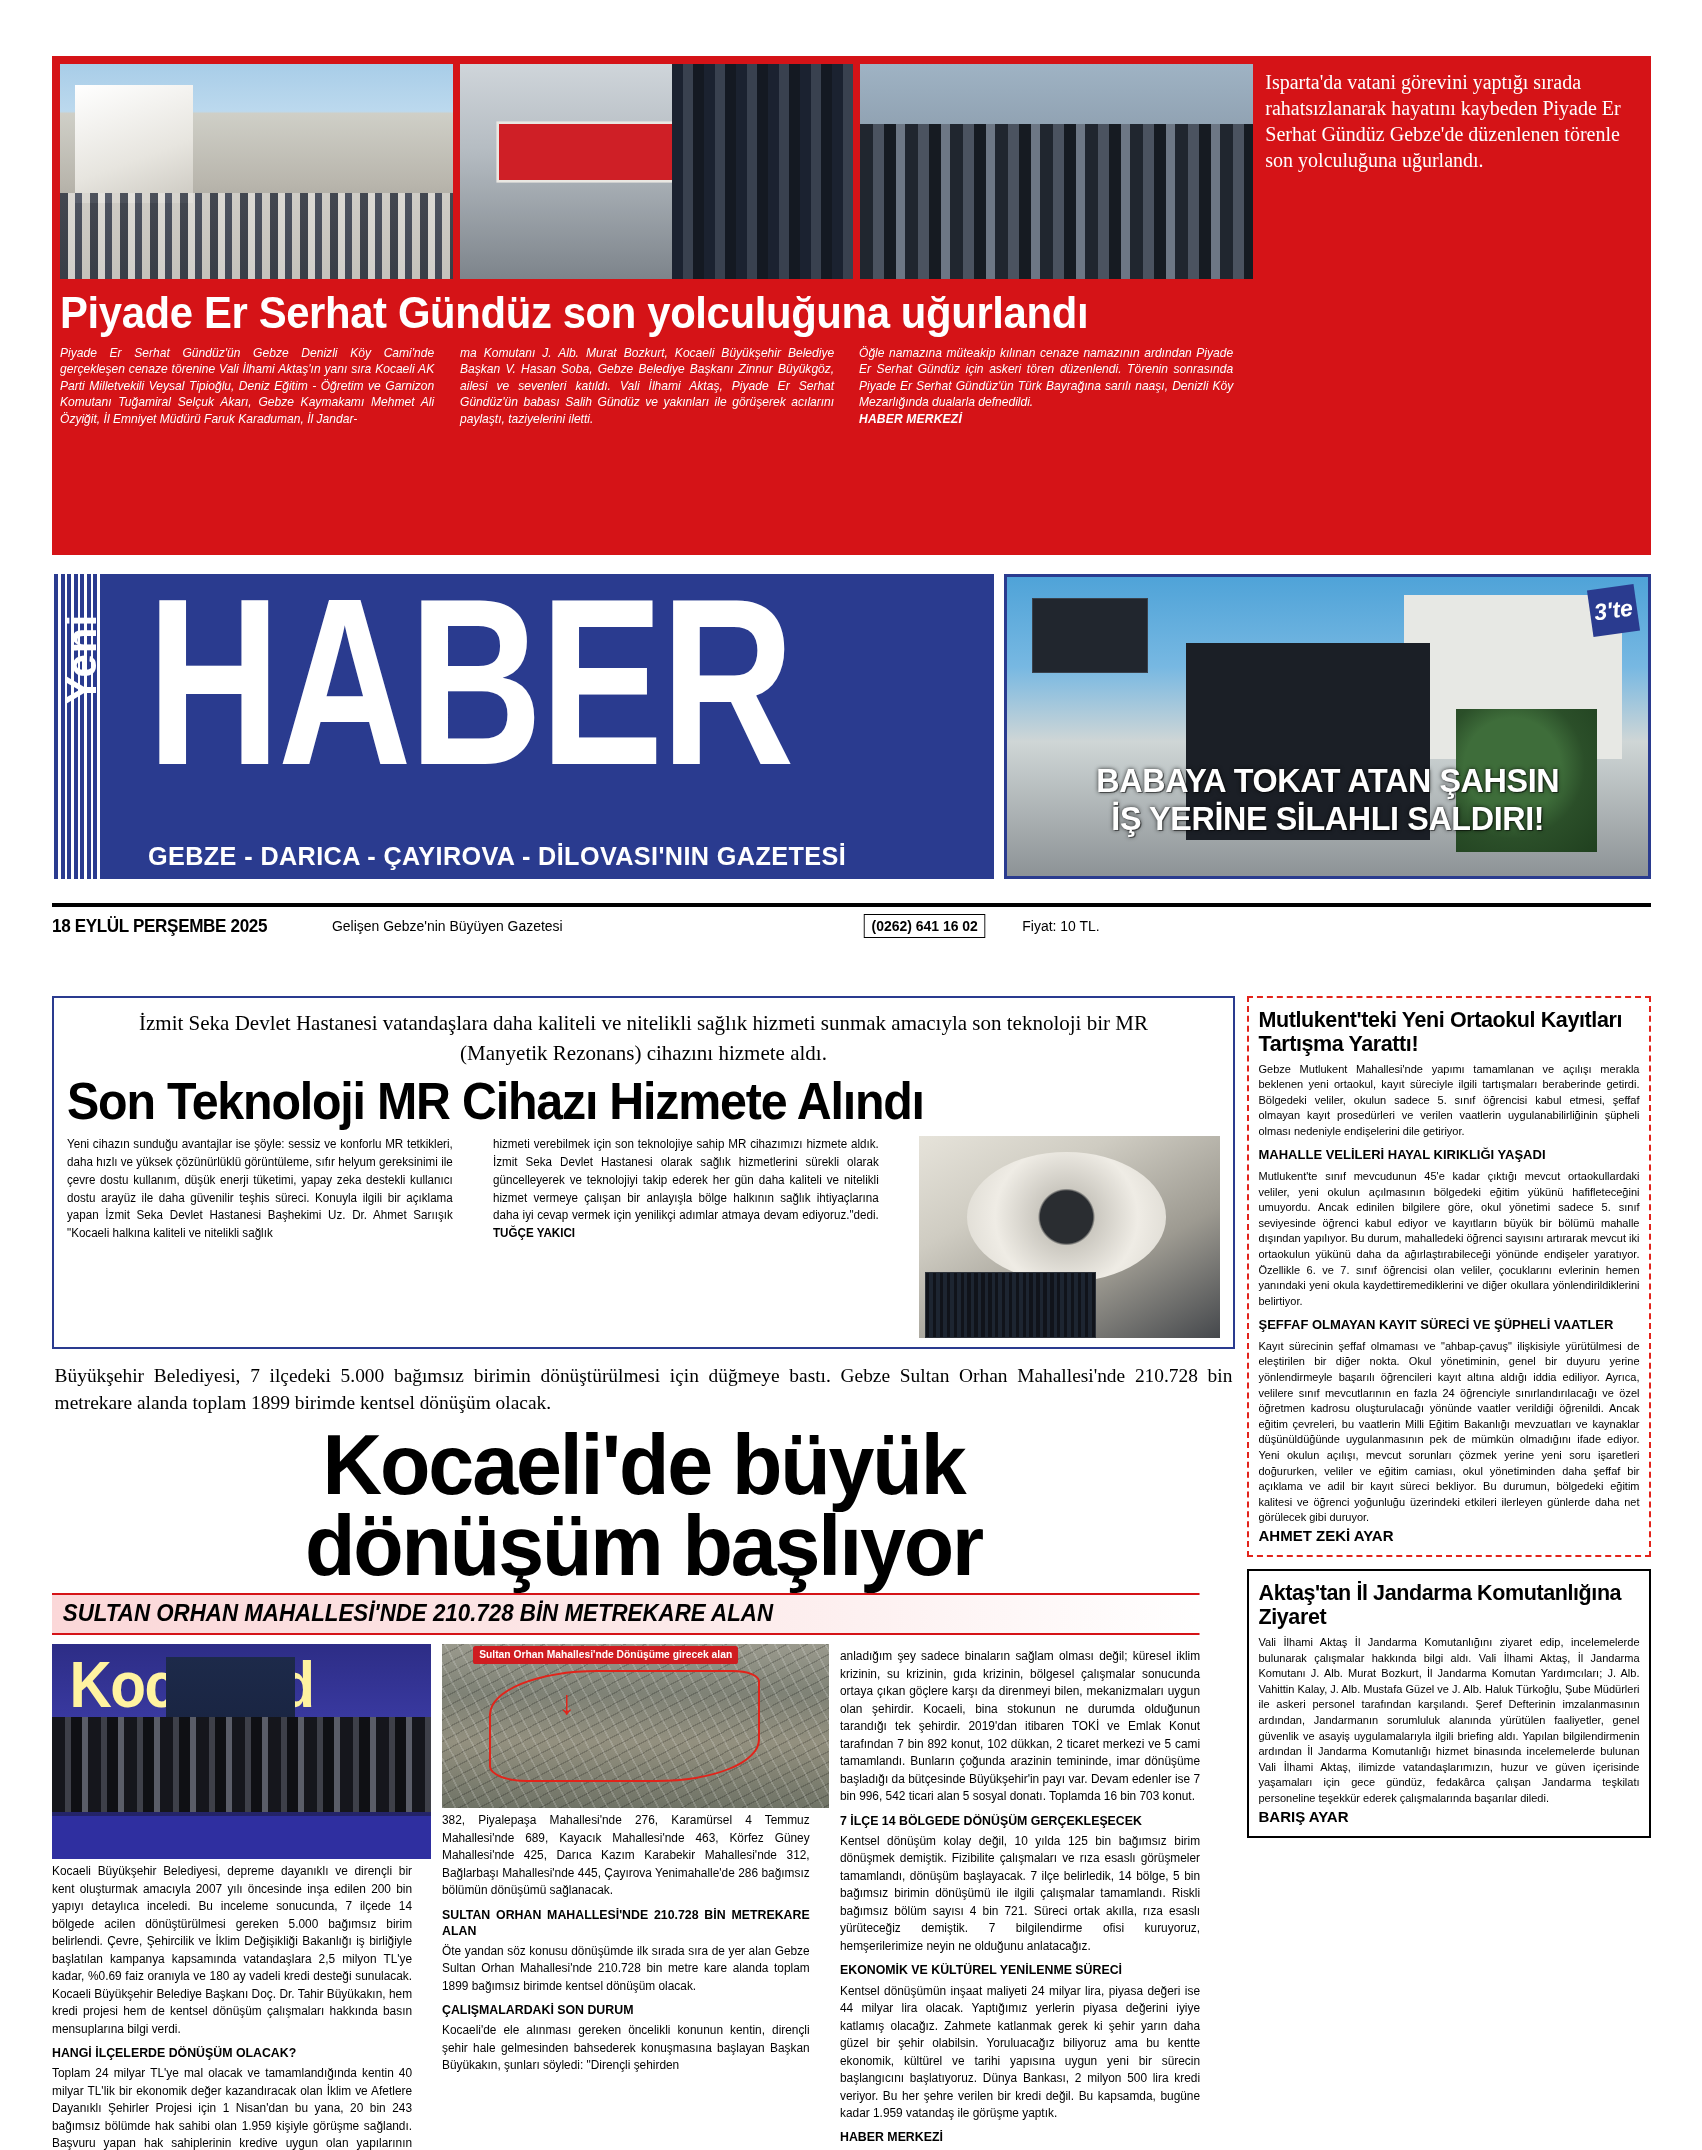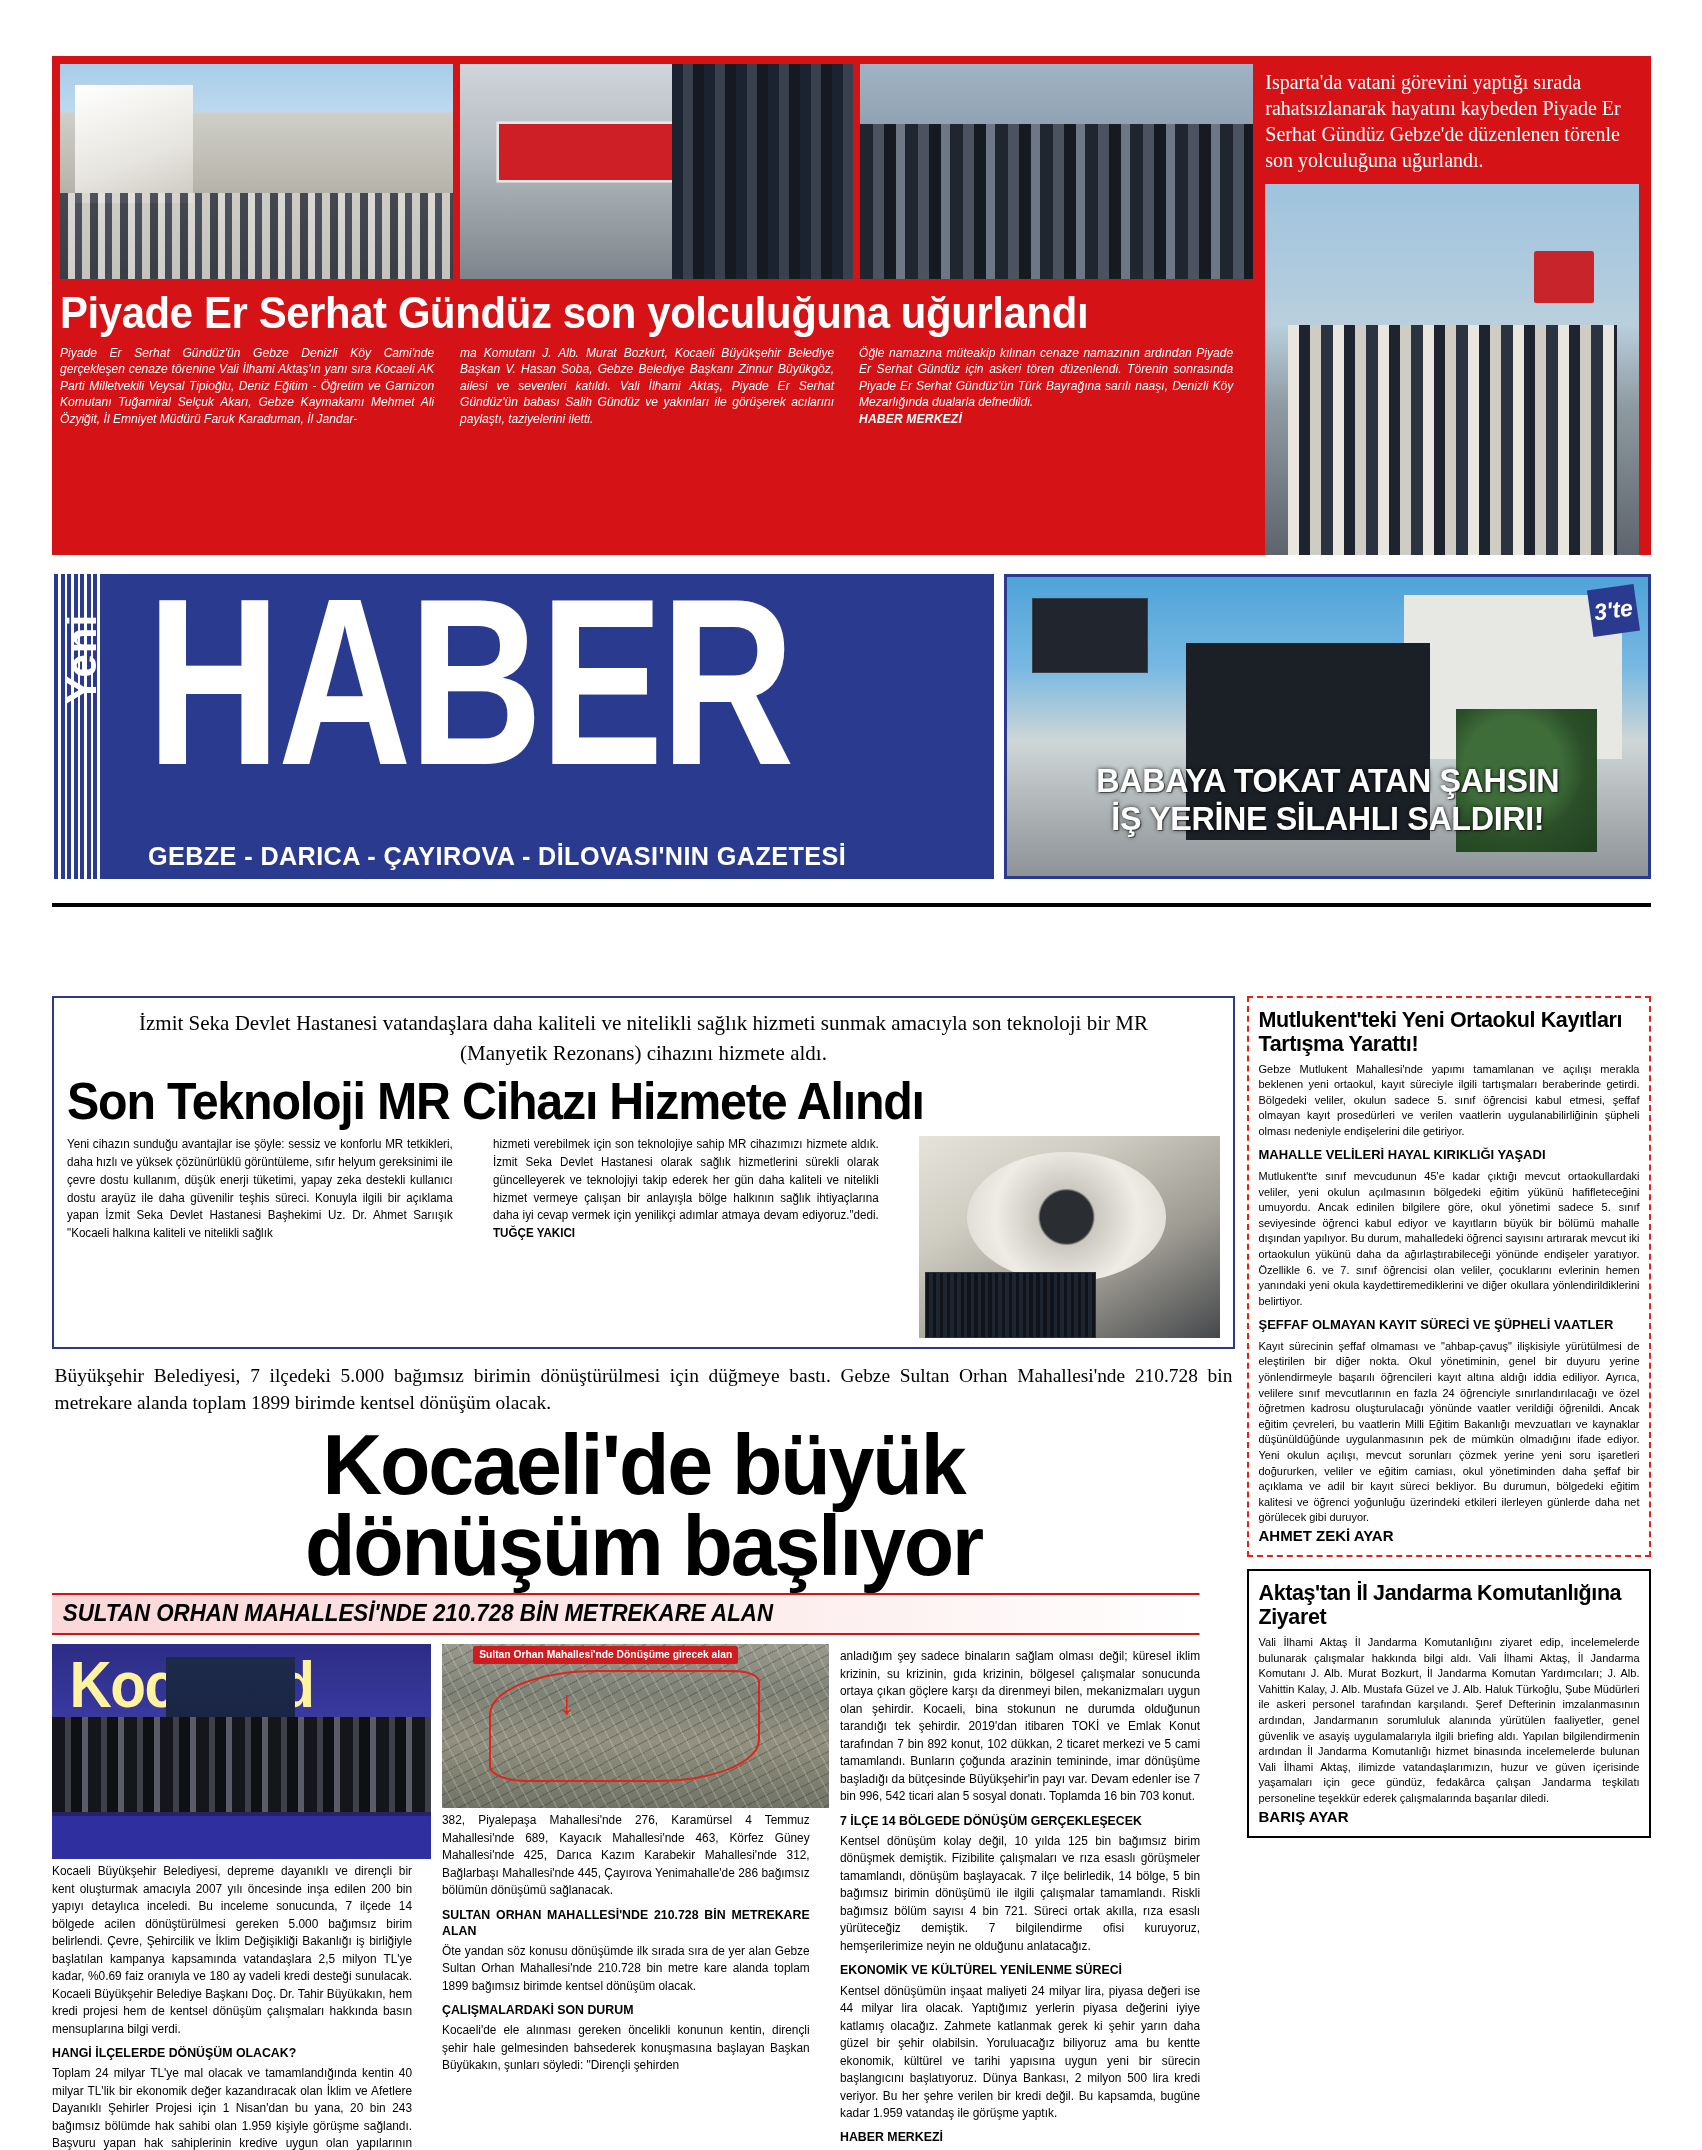--- a/index.html
+++ b/index.html
@@ -115,21 +115,21 @@
     transform: scaleX(0.95);
     transform-origin: left top;
   }
   .tb-col .byline { font-weight: bold; letter-spacing: 0.2px; }
 
   .tb-right {
     width: 390px;
     padding: 13px 12px 0 4.3px;
     color: #fff;
     display: flex;
-    flex-direction: column;
+    flex-direction: row;
   }
   .tb-right-text {
     font-family: "Liberation Serif", serif;
     font-size: 20px;
     line-height: 1.30;
   }
   .tb-right-photo {
     margin-top: 11.2px;
     flex: 1;
     background: linear-gradient(180deg, #9ec3de 0%, #b9cfdd 38%, #8e9aa1 60%, #5e646b 100%);
@@ -578,20 +578,26 @@
       <div class="promo-badge">3'te</div>
       <div class="promo-title">
         <div>BABAYA TOKAT ATAN ŞAHSIN</div>
         <div>İŞ YERİNE SİLAHLI SALDIRI!</div>
       </div>
     </div>
   </div>
 
   <div class="info-bar">
     <div class="info-rule"></div>
+    <div class="info-row">
+      <div class="info-date">18 EYLÜL PERŞEMBE 2025</div>
+      <div class="info-slogan">Gelişen Gebze'nin Büyüyen Gazetesi</div>
+      <div class="info-phone">(0262) 641 16 02</div>
+      <div class="info-price">Fiyat: 10 TL.</div>
+    </div>
   </div>
 
   <div class="body-grid">
 
     <div class="col-main">
 
       <div class="mr-box">
         <div class="mr-lede">İzmit Seka Devlet Hastanesi vatandaşlara daha kaliteli ve nitelikli sağlık hizmeti sunmak amacıyla son teknoloji bir MR (Manyetik Rezonans) cihazını hizmete aldı.</div>
         <div class="mr-head">Son Teknoloji MR Cihazı Hizmete Alındı</div>
         <div class="mr-content">

